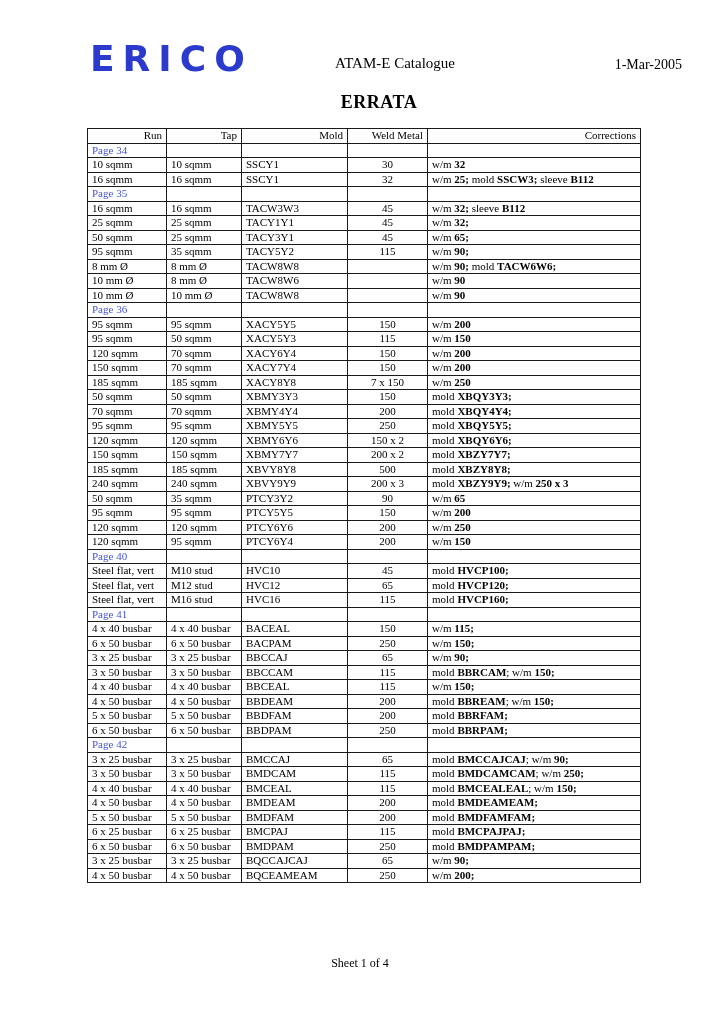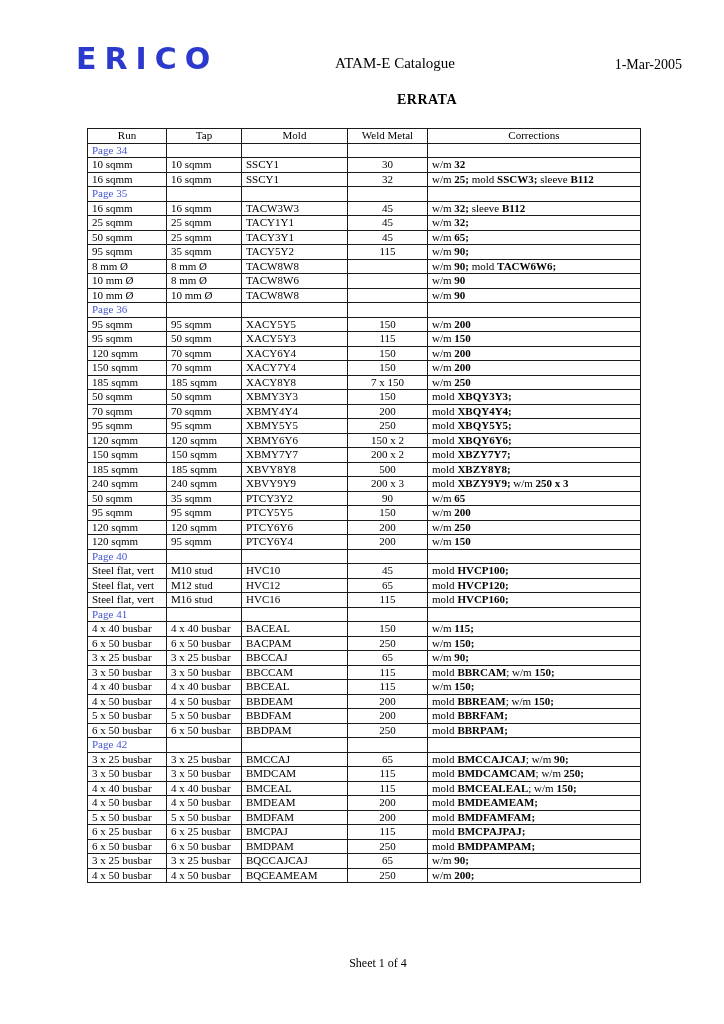--- a/index.html
+++ b/index.html
@@ -2,53 +2,53 @@
 <html><head>
 <meta charset="utf-8">
 <style>
   html,body { margin:0; padding:0; }
   body {
     width:724px; height:1024px; background:#ffffff; position:relative;
     font-family:"Liberation Serif", serif; color:#000;
     overflow:hidden;
   }
   .logo {
-    position:absolute; left:76px; top:44px;
+    position:absolute; left:90px; top:44px;
     font-family:"DejaVu Sans", sans-serif;
-    font-weight:bold; font-size:30px; line-height:30px;
+    font-weight:bold; font-size:36px; line-height:30px;
     letter-spacing:8px; color:var(--logo-blue,#2b3acd);
   }
   .doc-title {
     position:absolute; top:55px; left:395px; transform:translateX(-50%);
     font-weight:normal; font-size:15px; white-space:nowrap;
   }
   .doc-date {
     position:absolute; top:57px; right:42px; font-size:14px; white-space:nowrap;
   }
   .errata-heading {
     position:absolute; top:92px; left:379px; transform:translateX(-50%);
-    font-weight:bold; font-size:14px; letter-spacing:0.5px;margin-left:48px;
+    font-weight:bold; font-size:18px; letter-spacing:0.5px;
   }
   table.errata {
     position:absolute; top:128px; left:87px; width:553px;
     border-collapse:collapse; table-layout:fixed;
     font-size:11px;
   }
   .errata th, .errata td {
     border:1px solid #1a1a1a;
     padding:0 4px; height:13.5px; line-height:13px;
     overflow:hidden; white-space:nowrap;
     font-weight:normal; text-align:left;
   }
-  .errata th { text-align:center; }
+  .errata th { text-align:right; }
   .errata td.center { text-align:center; }
   .errata td.sec { color:var(--link-blue,#4355d0); }
   .errata b { font-weight:bold; }
   .footer {
-    position:absolute; top:956px; left:378px; transform:translateX(-50%);
+    position:absolute; top:956px; left:360px; transform:translateX(-50%);
     font-size:12px; white-space:nowrap;
   }
 </style>
 </head>
 <body style="--logo-blue: #2b3acd; --link-blue: #4355d0;">
 
 <div class="logo">ERICO</div>
 <div class="doc-title">ATAM-E Catalogue</div>
 <div class="doc-date">1-Mar-2005</div>
 <div class="errata-heading">ERRATA</div>

